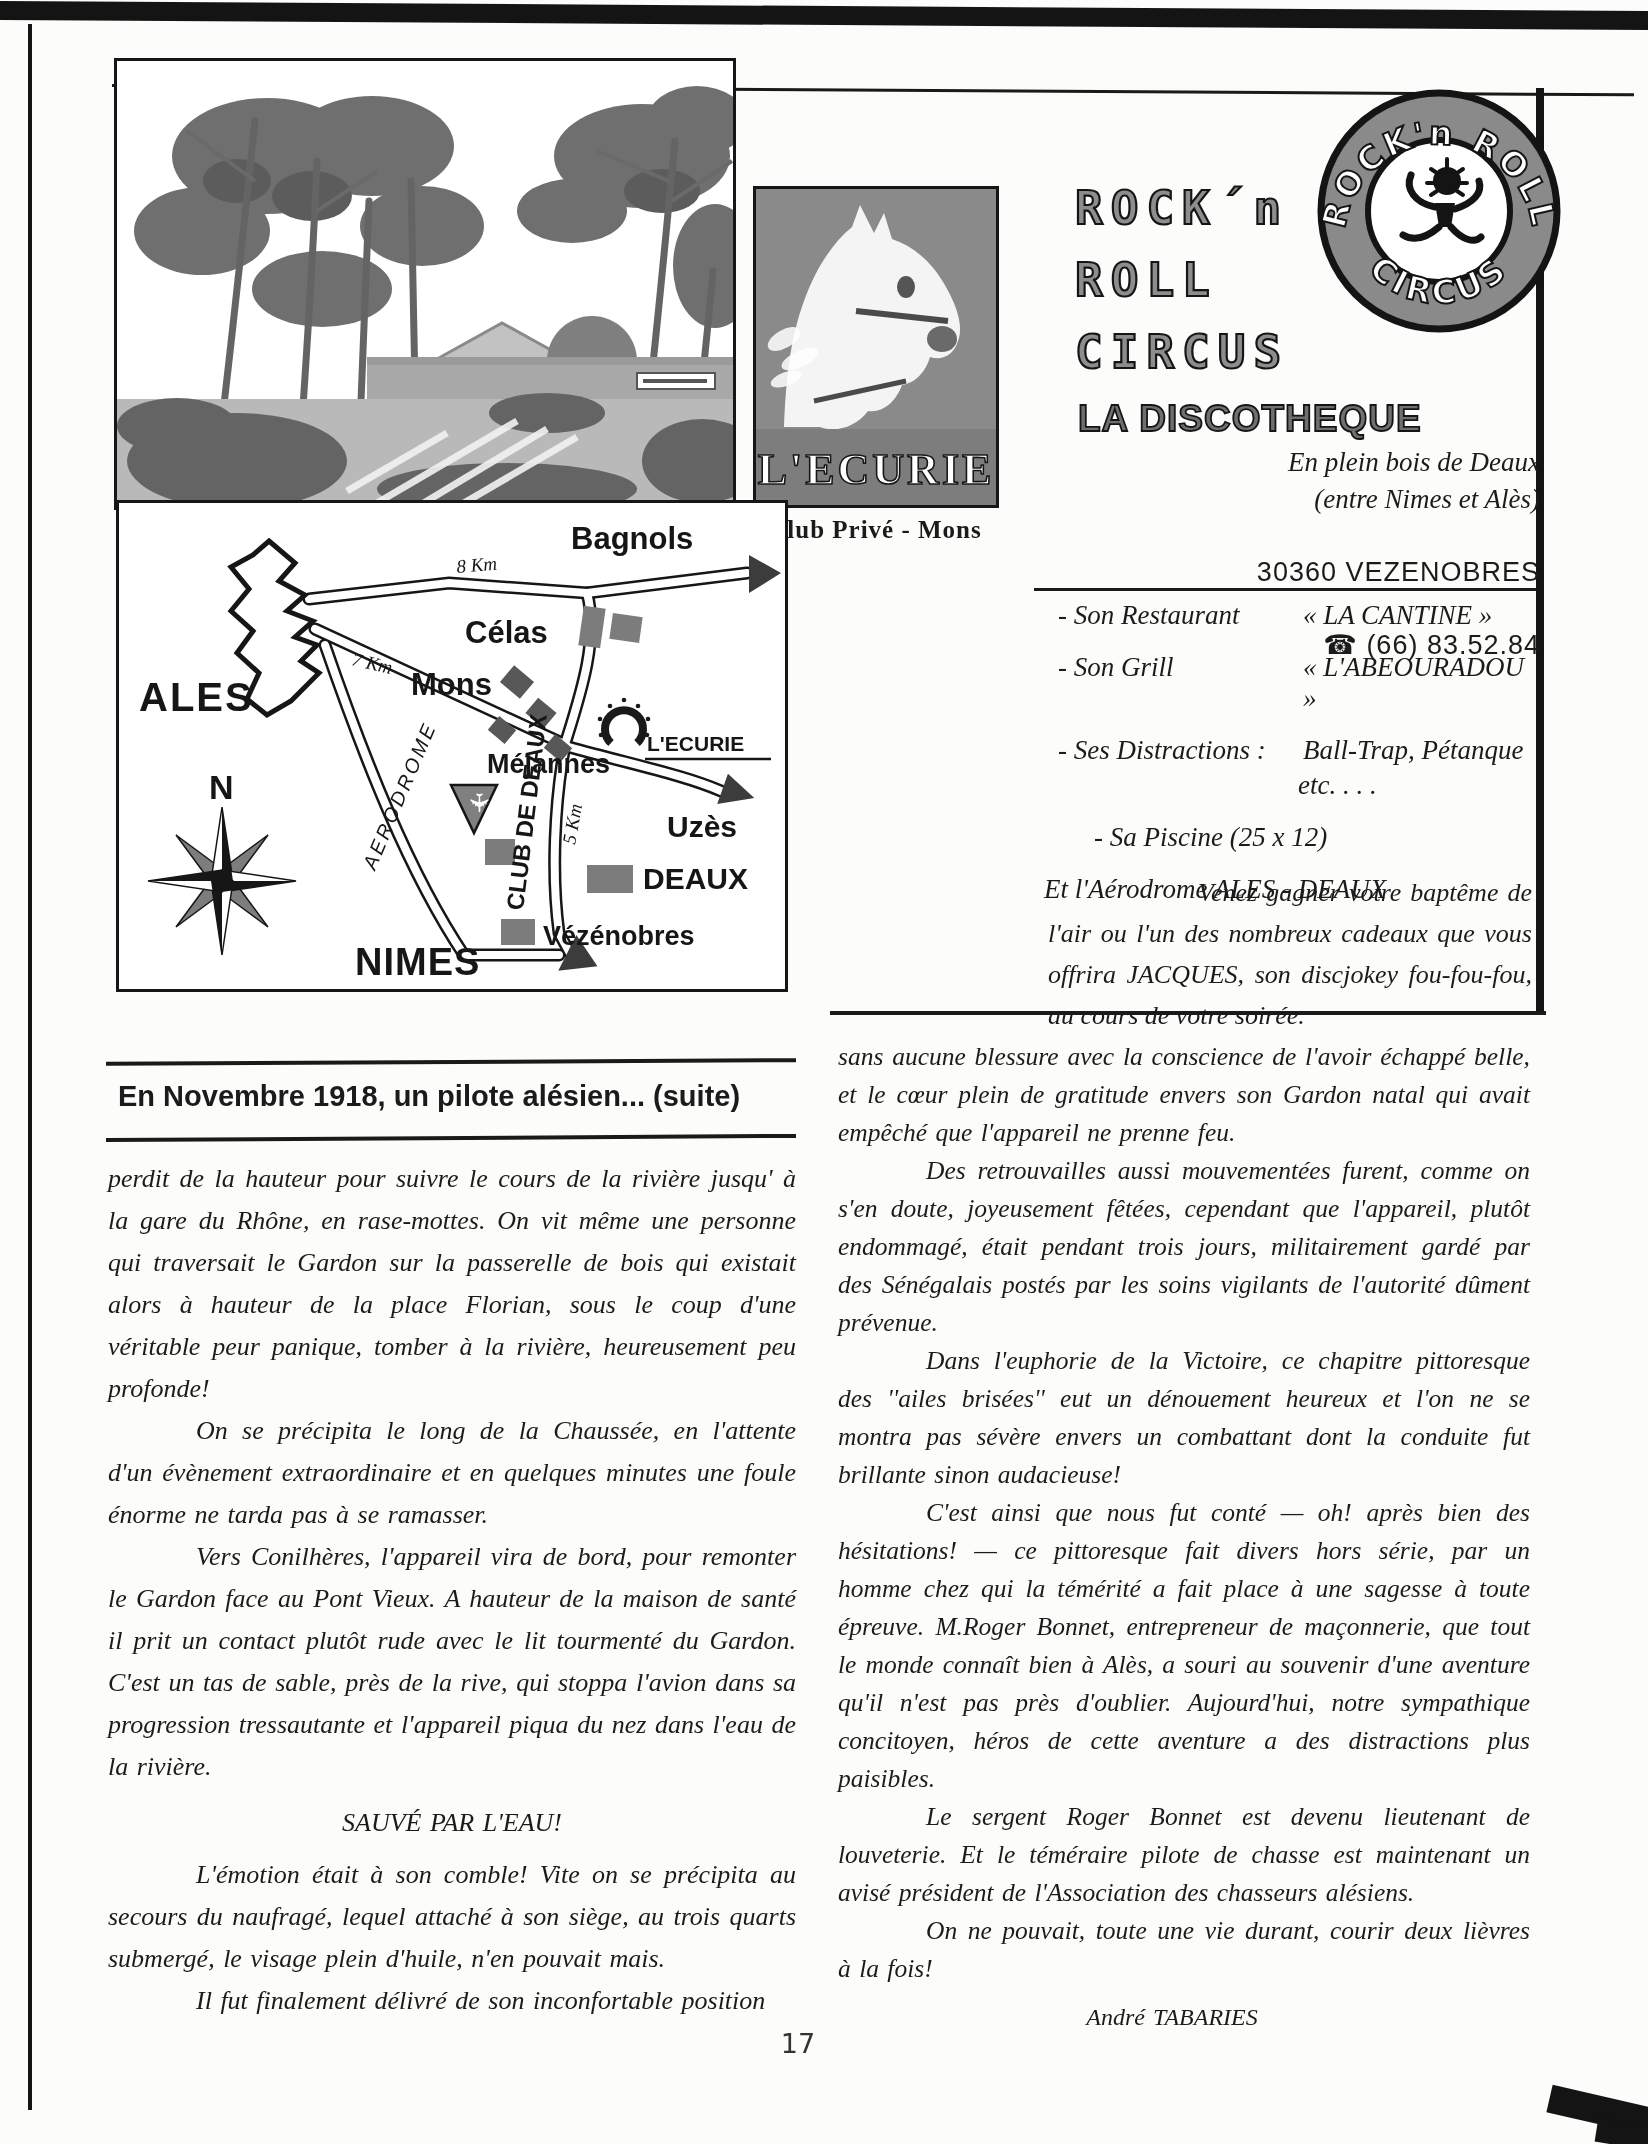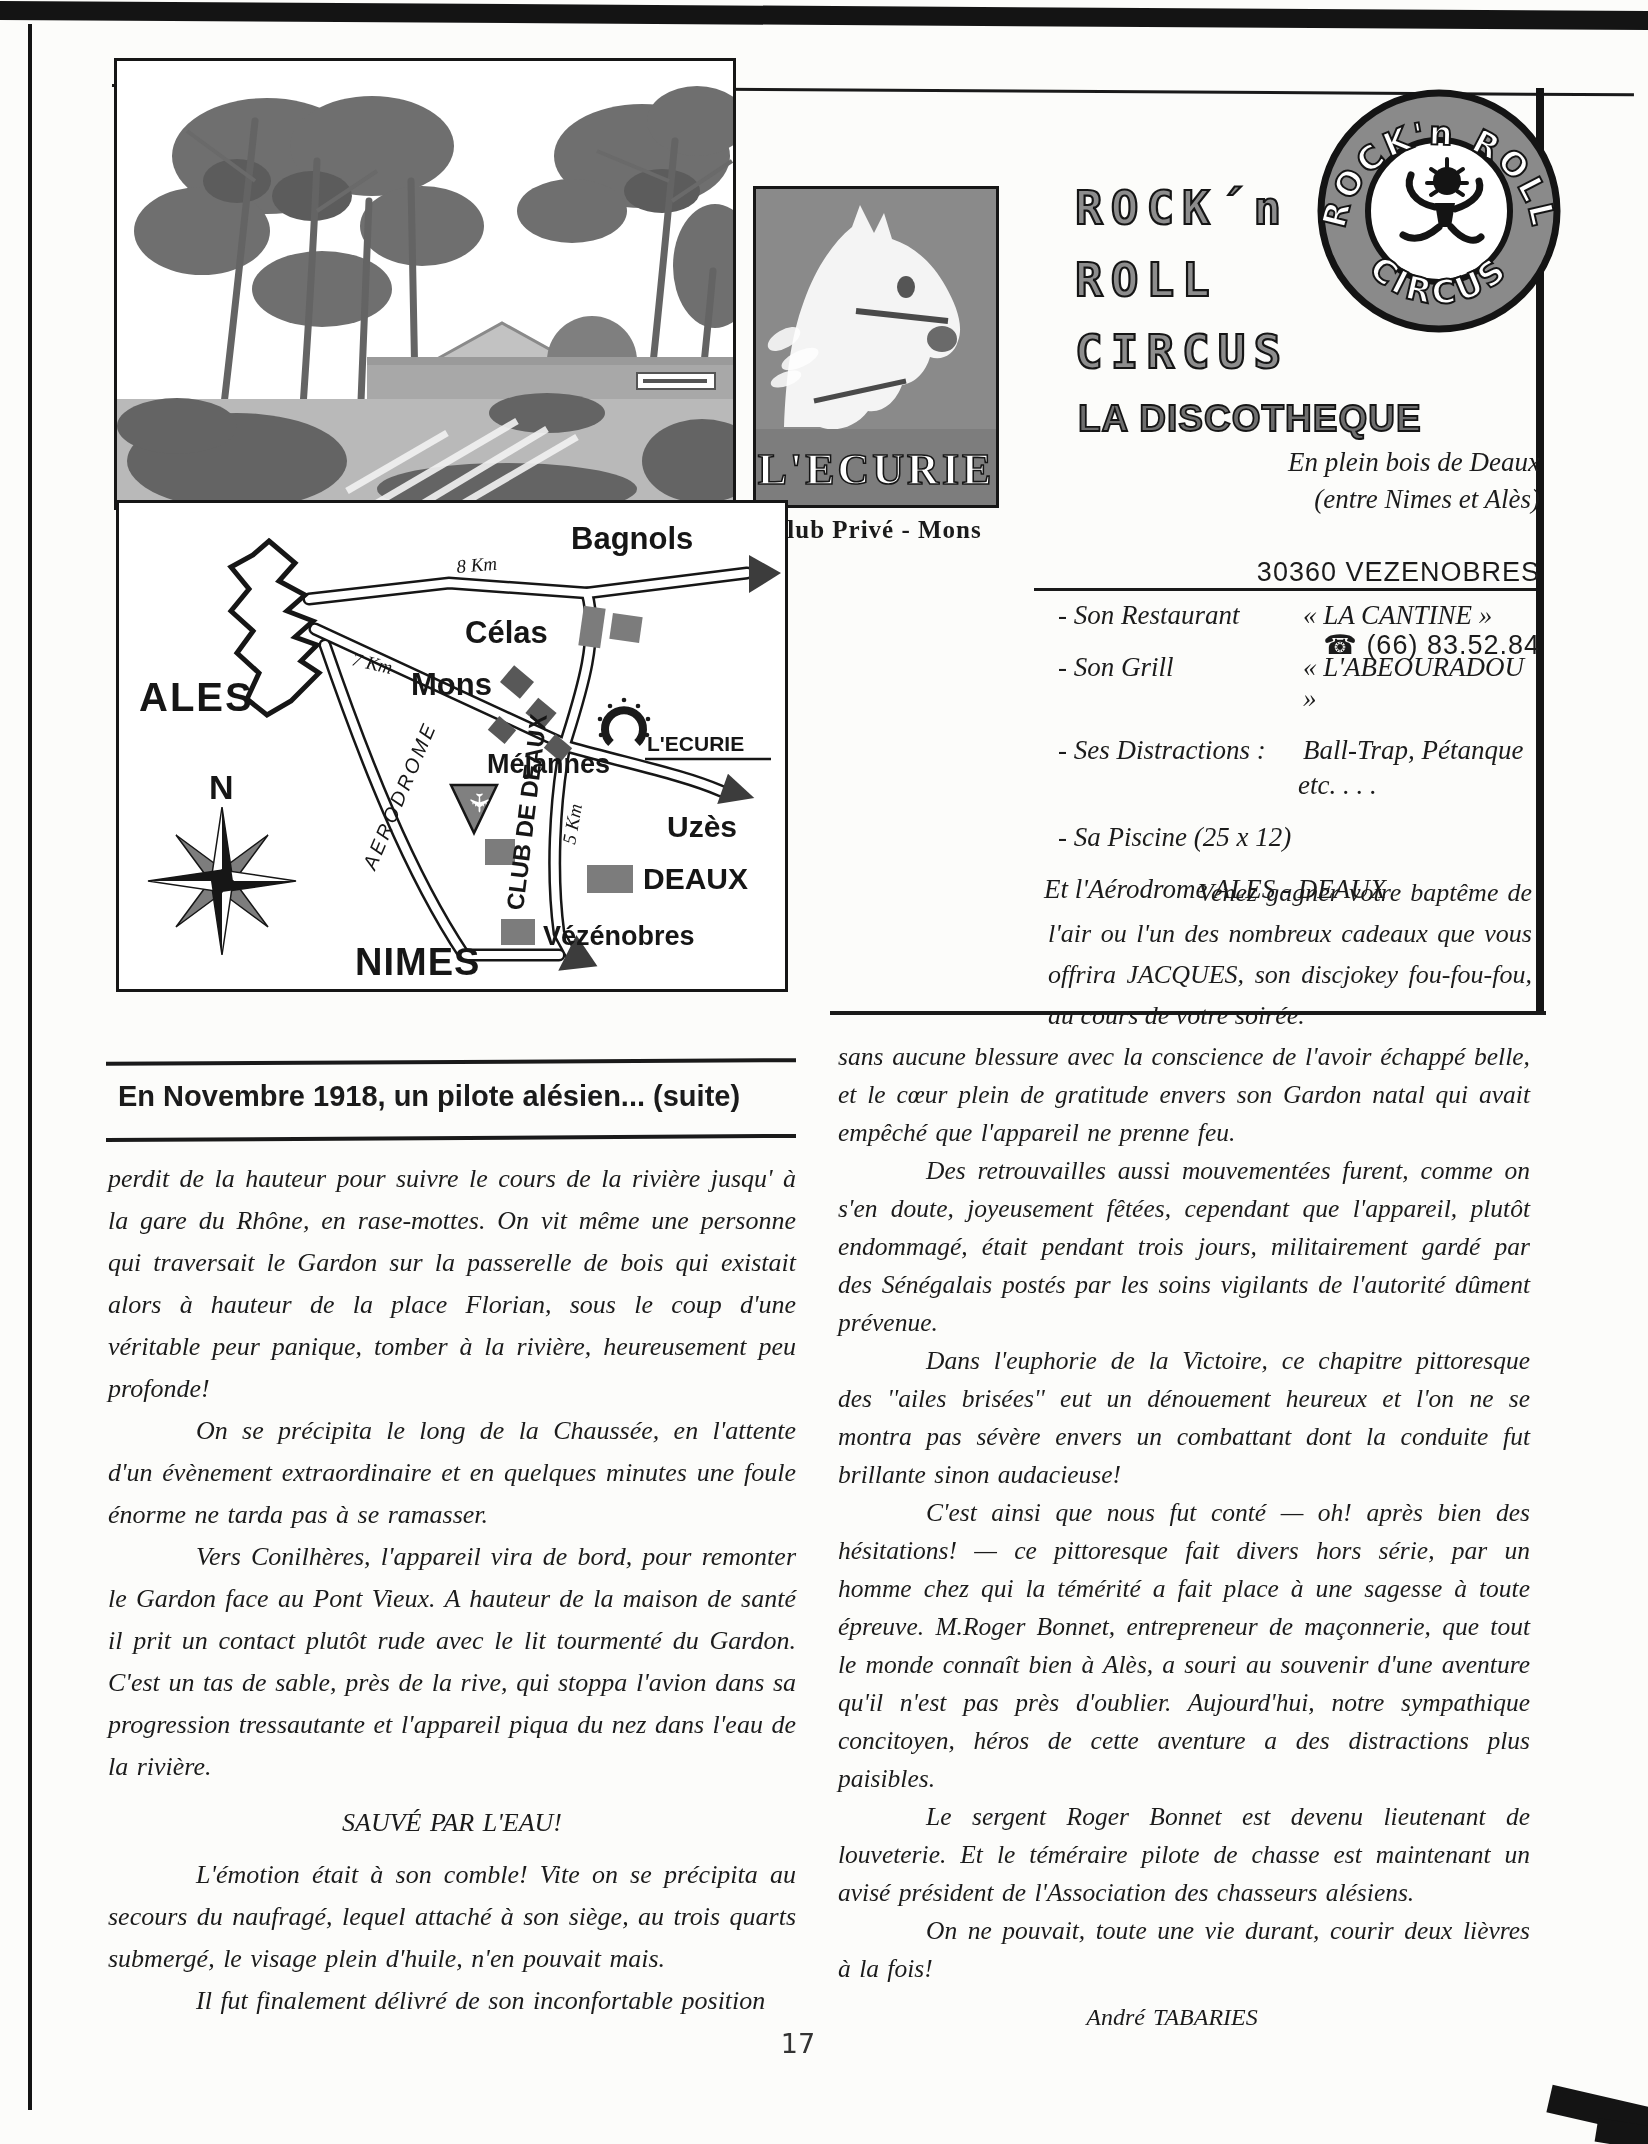--- a/index.html
+++ b/index.html
@@ -13,21 +13,21 @@
              -webkit-text-stroke:2.2px #151515;}
   .disco{font-family:"Liberation Sans",sans-serif;font-weight:900;font-size:37px;
          letter-spacing:1px;color:#6f6f6f;-webkit-text-stroke:1.8px #151515;}
   .addr{font-size:27px;line-height:37px;}
   .addr .it{font-style:italic;}
   .addr .sans{font-family:"Liberation Sans",sans-serif;letter-spacing:1px;margin-top:36px;}
   .features{font-style:italic;font-size:27px;}
   .feat-row{display:flex;margin-bottom:21px;}
   .feat-label{width:245px;flex:0 0 auto;}
   .feat-sub{margin:0 0 21px 240px;}
-  .feat-line{margin-bottom:21px;}
+  .feat-line{margin-bottom:21px;margin-left:36px;}
   .promo{font-style:italic;font-size:26px;line-height:41px;text-align:justify;text-indent:150px;}
   
   .art-title{font-family:"Liberation Sans",sans-serif;font-weight:bold;font-size:29px;}
   .col{font-style:italic;text-align:justify;word-spacing:2px;}
   .col p{margin:0;text-indent:88px;}
   .col p.noind{text-indent:0;}
   .col .subhead{text-indent:0;text-align:center;margin:14px 0 10px 0;}
   .col-left{font-size:26px;line-height:42px;}
   .col-right{font-size:25.5px;line-height:38px;}
   .byline{font-style:italic;font-size:24px;text-align:center;padding-right:24px;margin-top:10px;}

